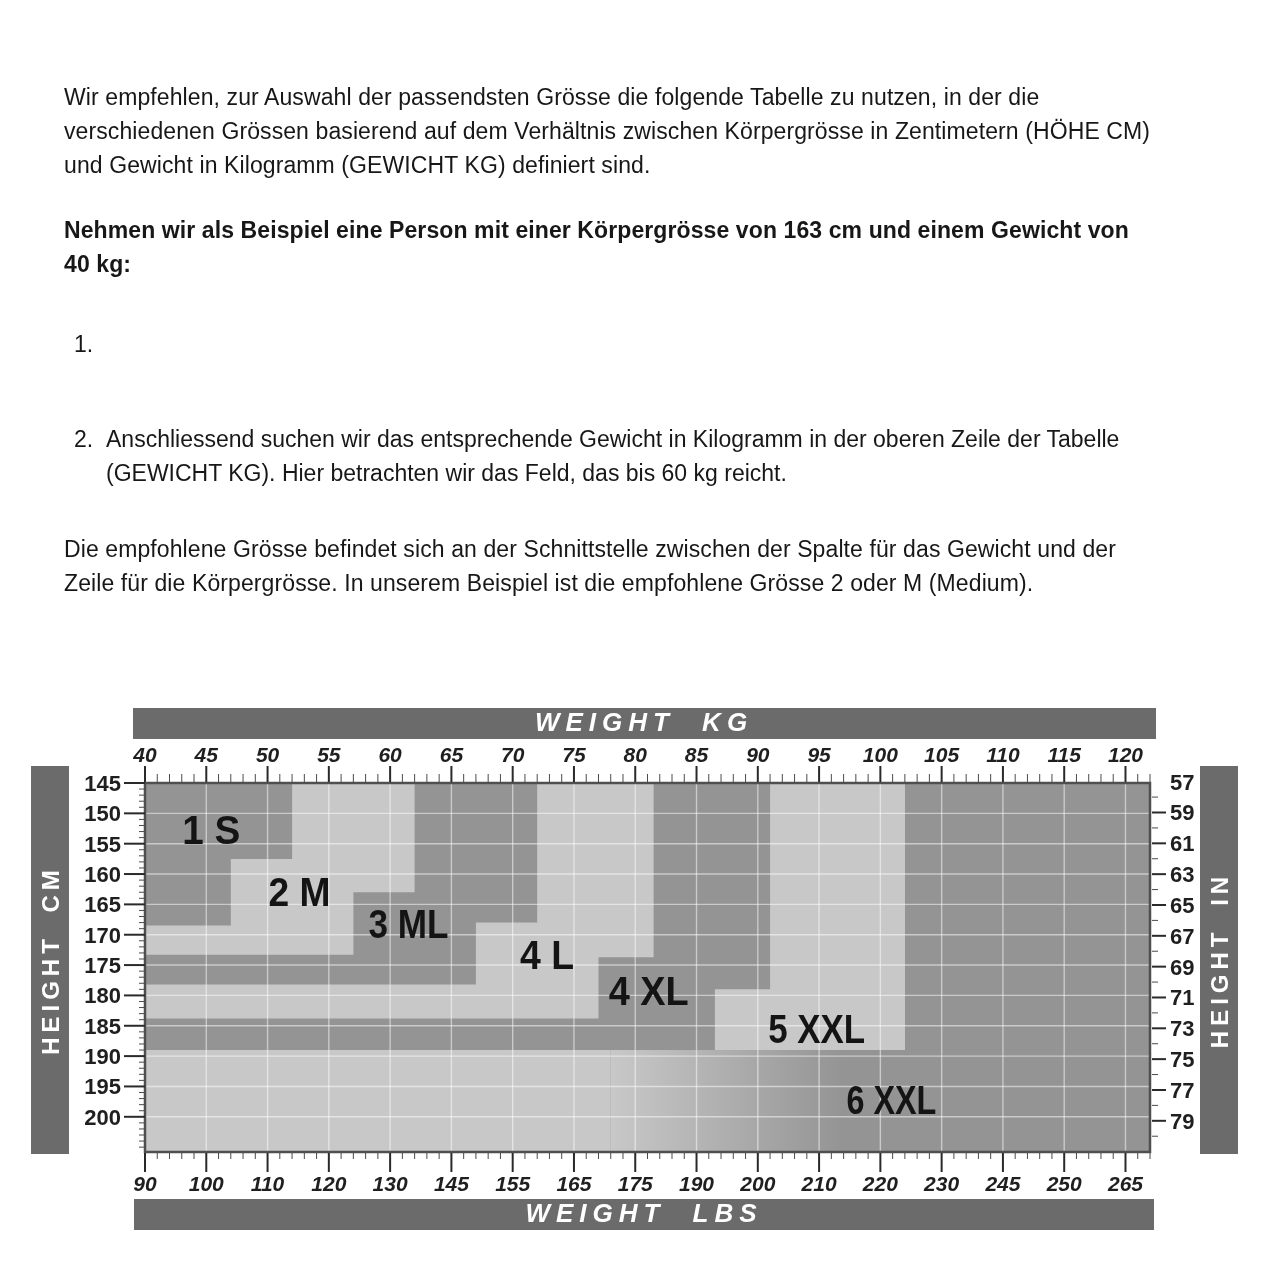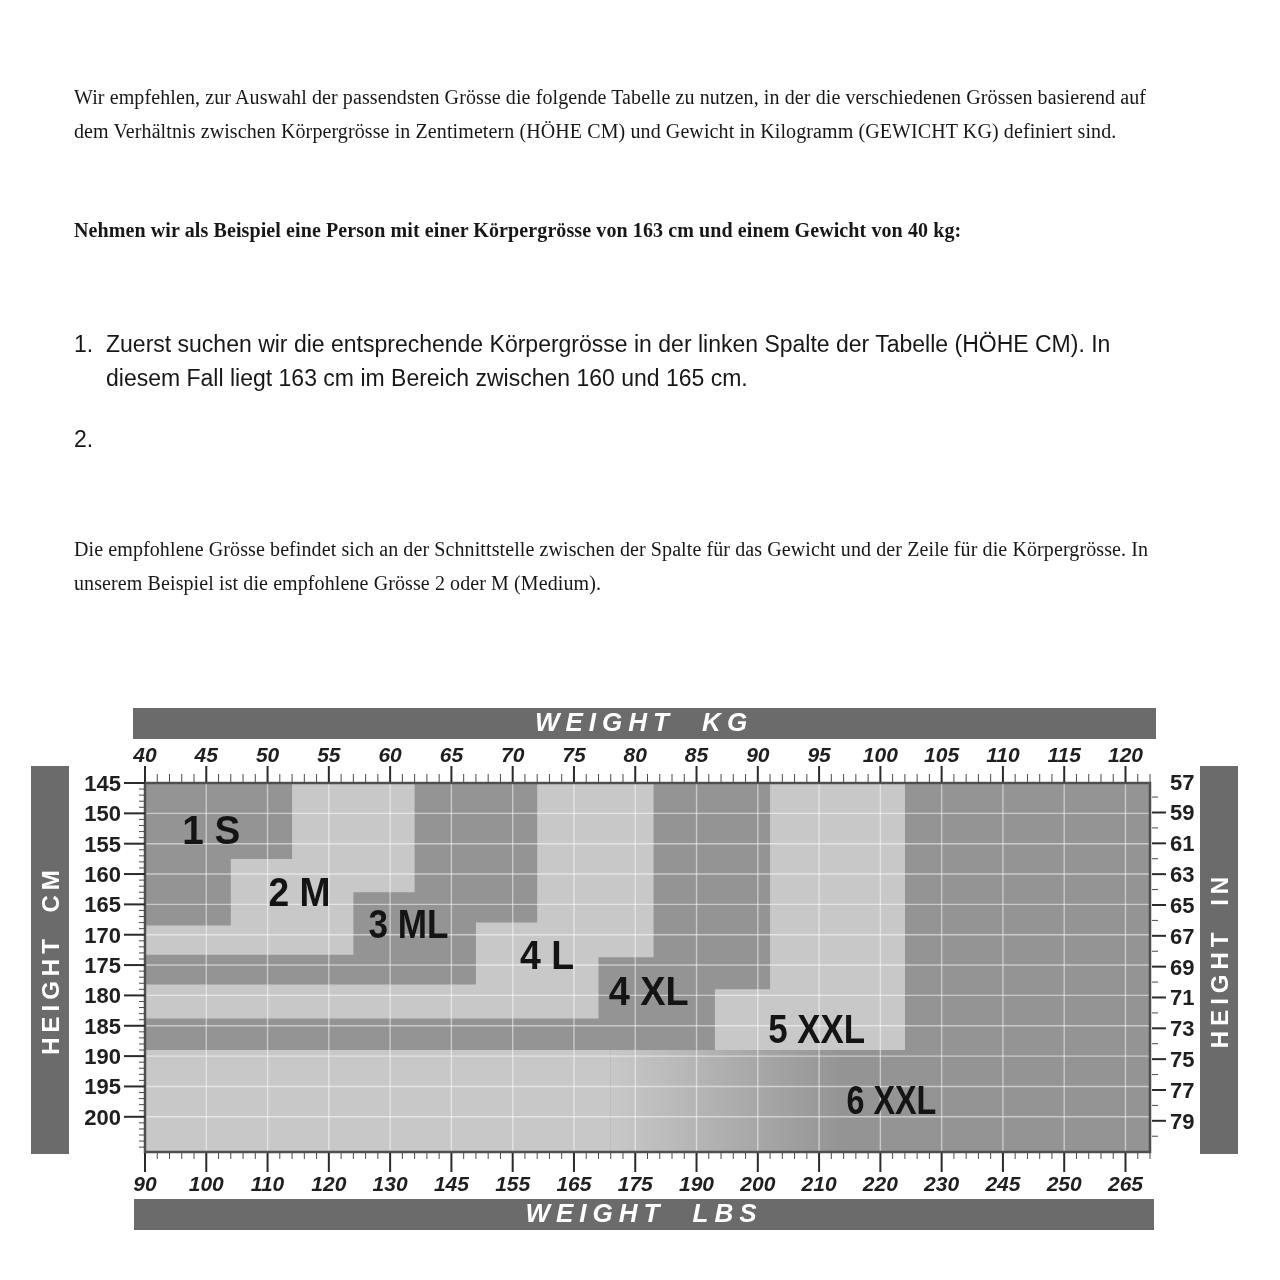--- a/index.html
+++ b/index.html
@@ -1,39 +1,39 @@
 <!DOCTYPE html>
 <html><head>
 <meta charset="utf-8">
 <style>
   html,body{margin:0;padding:0;background:#ffffff;}
   body{width:1280px;height:1280px;font-family:"Liberation Sans",sans-serif;-webkit-font-smoothing:antialiased;}
   .page{position:relative;width:1280px;height:1280px;background:#ffffff;overflow:hidden;}
   .textblock{position:absolute;left:64px;top:0;width:1092px;color:#171717;}
-  .para{position:absolute;left:10px;width:1092px;font-size:20px;line-height:34px;letter-spacing:0.1px;margin:0;font-family:Liberation Serif, serif;}
+  .para{position:absolute;left:0;width:1092px;font-size:23px;line-height:34px;letter-spacing:0.1px;margin:0;}
   .para.bold{font-weight:700;}
   .list-item{position:absolute;left:0;width:1092px;font-size:23px;line-height:34px;padding-left:42px;box-sizing:border-box;}
   .list-item .num{position:absolute;left:10px;top:0;}
   #chart-svg{position:absolute;left:0;top:0;width:1280px;height:1280px;}
   #chart-svg text{font-family:"Liberation Sans",sans-serif;}
 </style>
 </head>
 <body>
 
 <div class="page">
 
   <div class="textblock">
     <p class="para" style="top:80px">Wir empfehlen, zur Auswahl der passendsten Grösse die folgende Tabelle zu nutzen, in der die verschiedenen Grössen basierend auf dem Verhältnis zwischen Körpergrösse in Zentimetern (HÖHE CM) und Gewicht in Kilogramm (GEWICHT KG) definiert sind.</p>
     <p class="para bold" style="top:213px">Nehmen wir als Beispiel eine Person mit einer Körpergrösse von 163 cm und einem Gewicht von 40 kg:</p>
     <div class="list-item" style="top:327px">
       <span class="num">1.</span>
-      <span>Zuerst suchen wir die entsprechende Körpergrösse in der linken Spalte der Tabelle (HÖHE CM). In diesem Fall liegt 163 cm im Bereich zwischen 160 und 165 cm.</span>
     </div>
     <div class="list-item" style="top:422px">
       <span class="num">2.</span>
+      <span>Anschliessend suchen wir das entsprechende Gewicht in Kilogramm in der oberen Zeile der Tabelle (GEWICHT KG). Hier betrachten wir das Feld, das bis 60 kg reicht.</span>
     </div>
     <p class="para" style="top:532px">Die empfohlene Grösse befindet sich an der Schnittstelle zwischen der Spalte für das Gewicht und der Zeile für die Körpergrösse. In unserem Beispiel ist die empfohlene Grösse 2 oder M (Medium).</p>
   </div>
 
   <svg id="chart-svg" viewBox="0 0 1280 1280" aria-hidden="true">
       <defs>
         <linearGradient id="fadeL" x1="0" y1="0" x2="1" y2="0">
           <stop offset="0" stop-color="#c8c8c8" stop-opacity="1"></stop>
           <stop offset="1" stop-color="#c8c8c8" stop-opacity="0"></stop>
         </linearGradient>

